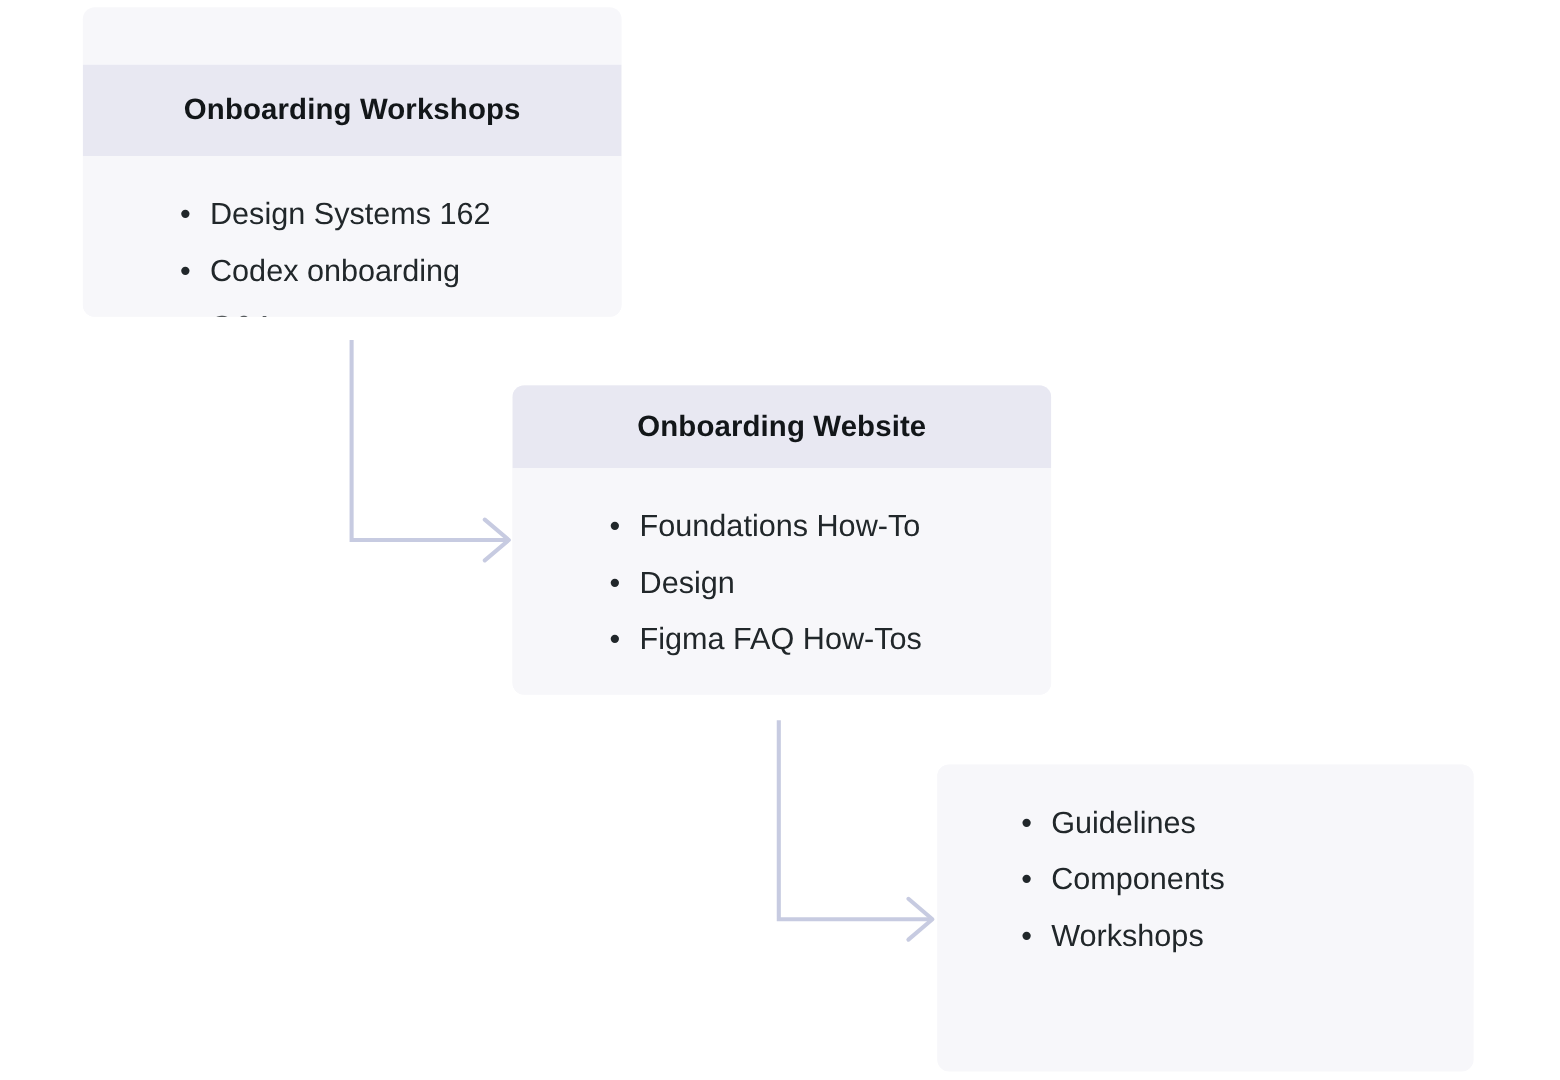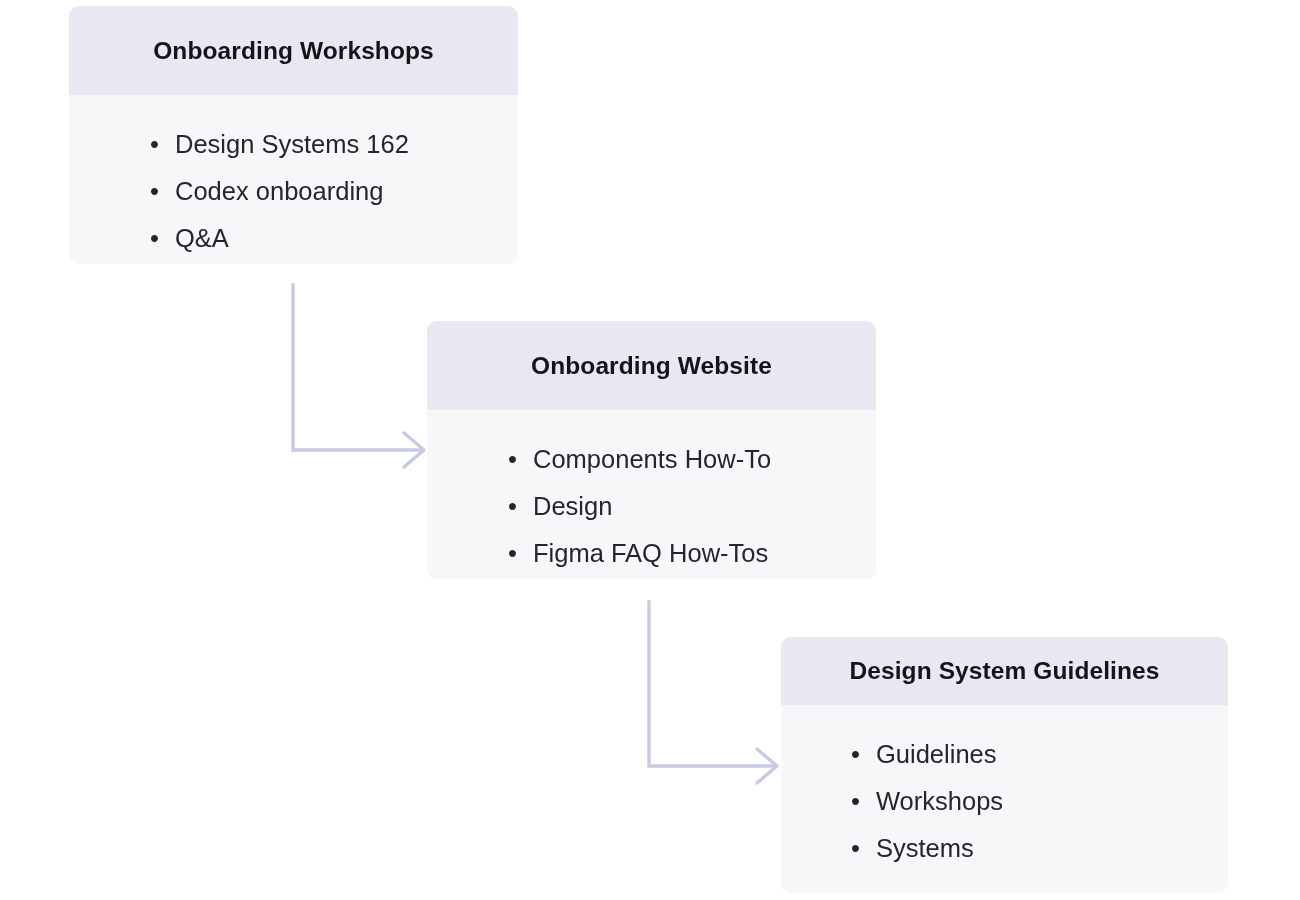--- a/index.html
+++ b/index.html
@@ -71,22 +71,23 @@
   }
 
   
   #card-workshops {
     left: 69px;
     top: 6px;
     width: 449px;
     height: 258px;
   }
   #card-workshops .card-header {
-    height: 89px;
+    height: 76px;
     font-size: 24.5px;
+    margin-top: 48px;
   }
   #card-workshops .card-body {
     padding: 26px 0 0 0;
     height: 189px;
   }
   #card-workshops .bullet-item {
     font-size: 25.5px;
     line-height: 47px;
     padding-left: 106px;
   }
@@ -98,21 +99,21 @@
   }
 
   
   #card-website {
     left: 427px;
     top: 321px;
     width: 449px;
     height: 258px;
   }
   #card-website .card-header {
-    height: 89px;
+    height: 69px;
     font-size: 24.5px;
   }
   #card-website .card-body {
     padding: 26px 0 0 0;
     height: 189px;
   }
   #card-website .bullet-item {
     font-size: 25.5px;
     line-height: 47px;
     padding-left: 106px;
@@ -186,47 +187,46 @@
       </ul>
     </div>
   </div>
 
   <div class="card" id="card-website">
     <div class="card-header">Onboarding Website</div>
     <div class="card-body">
       <ul class="bullet-list">
         <li class="bullet-item">
           <span class="bullet-dot">•</span>
-          <span>Components How-To</span>
+          <span>Foundations How-To</span>
         </li>
         <li class="bullet-item">
           <span class="bullet-dot">•</span>
           <span>Design</span>
         </li>
         <li class="bullet-item">
           <span class="bullet-dot">•</span>
           <span>Figma FAQ How-Tos</span>
         </li>
       </ul>
     </div>
   </div>
 
   <div class="card" id="card-guidelines">
-    <div class="card-header">Design System Guidelines</div>
     <div class="card-body">
       <ul class="bullet-list">
         <li class="bullet-item">
           <span class="bullet-dot">•</span>
           <span>Guidelines</span>
         </li>
         <li class="bullet-item">
           <span class="bullet-dot">•</span>
+          <span>Components</span>
+        </li>
+        <li class="bullet-item">
+          <span class="bullet-dot">•</span>
           <span>Workshops</span>
-        </li>
-        <li class="bullet-item">
-          <span class="bullet-dot">•</span>
-          <span>Systems</span>
         </li>
       </ul>
     </div>
   </div>
 
 </div>
 
 </body></html>

